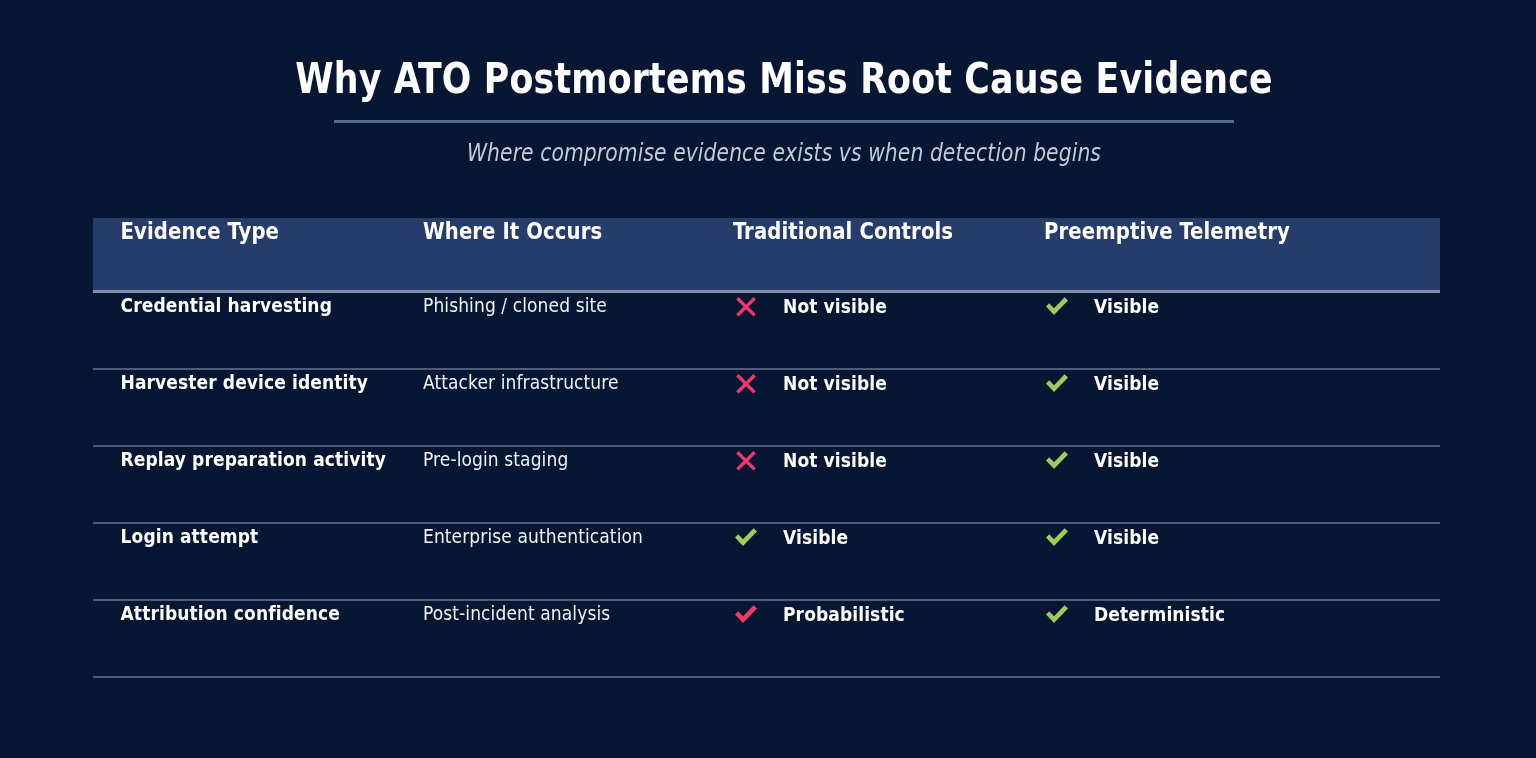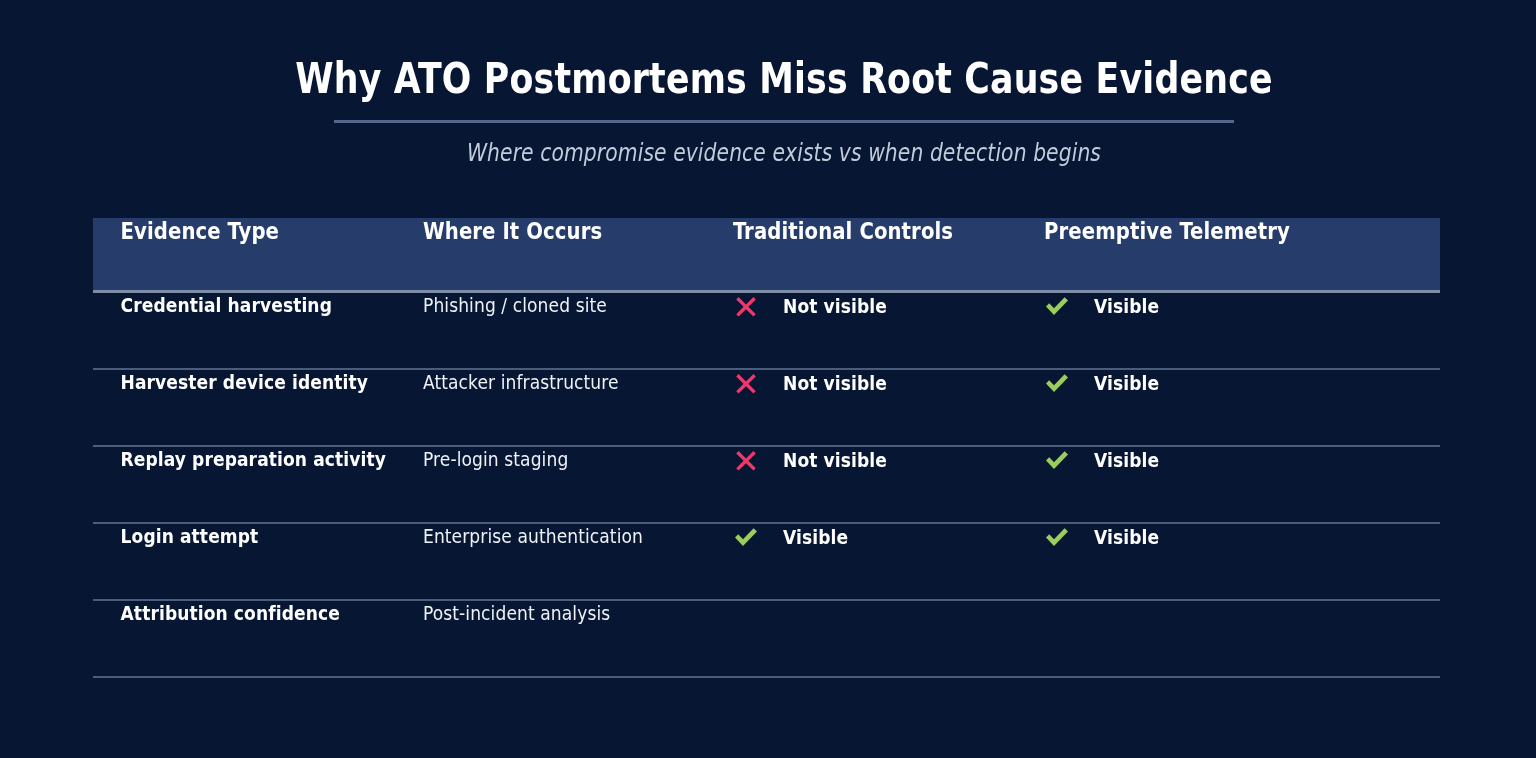--- a/index.html
+++ b/index.html
@@ -264,17 +264,37 @@
                   <path d="M2.0 13.6 L5.2 10.2 L10.0 15.2 L20.6 4.2 L24.0 7.4 L10.0 22.0 Z" fill="#9ACD5B"></path>
                 </svg>
               </span>
               <span class="status-label">Visible</span>
             </div>
           </div>
         </div>
         <div class="row body-row">
           <div class="c1 cell-strong">Attribution confidence</div>
           <div class="c2 cell-plain">Post-incident analysis</div>
+          <div class="c3">
+            <div class="status">
+              <span class="status-icon">
+                <svg width="26" height="26" viewBox="0 0 26 26" aria-hidden="true">
+                  <path d="M2.0 13.6 L5.2 10.2 L10.0 15.2 L20.6 4.2 L24.0 7.4 L10.0 22.0 Z" fill="#F0376B"></path>
+                </svg>
+              </span>
+              <span class="status-label">Probabilistic</span>
+            </div>
+          </div>
+          <div class="c4">
+            <div class="status">
+              <span class="status-icon">
+                <svg width="26" height="26" viewBox="0 0 26 26" aria-hidden="true">
+                  <path d="M2.0 13.6 L5.2 10.2 L10.0 15.2 L20.6 4.2 L24.0 7.4 L10.0 22.0 Z" fill="#9ACD5B"></path>
+                </svg>
+              </span>
+              <span class="status-label">Deterministic</span>
+            </div>
+          </div>
         </div>
       </div>
 
   </div>
 </div>
 
 </body></html>

